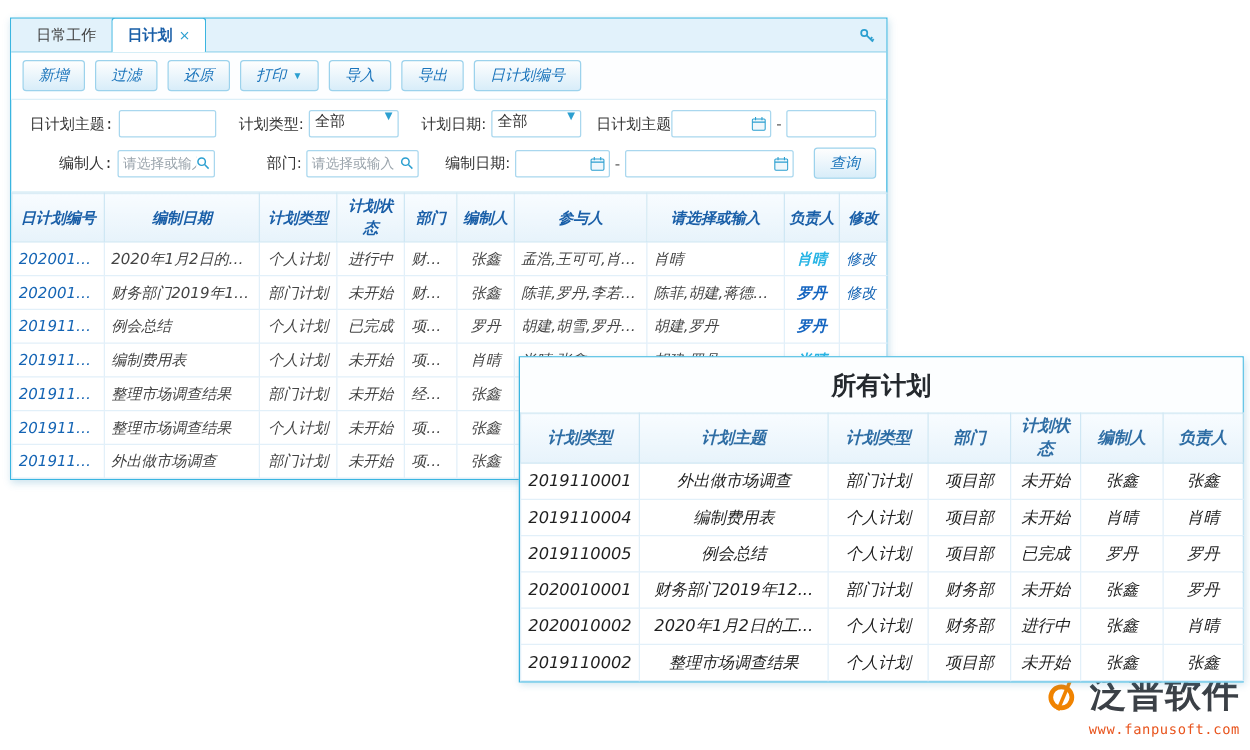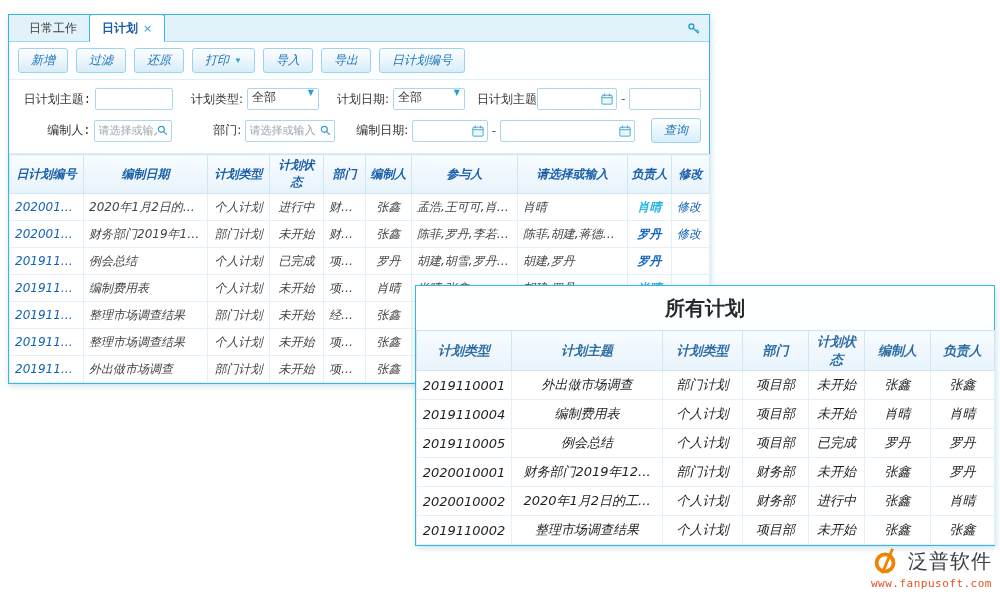--- a/index.html
+++ b/index.html
@@ -65,21 +65,21 @@
   
   #plans-window .plans-title { text-align:center; font-size:20px; font-weight:bold;
        color:#24292e; padding:9px 0 8px; background:#fcfeff; }
   #plans-window th { font-size:13px; color:#2e6da4; height:40px; padding:2px 6px;
        word-break:break-all; line-height:1.35; }
   #plans-window td { font-size:13px; color:#1f1f1f; height:29px; }
 
   
   #brand { position:absolute; right:8px; bottom:10px; text-align:right; z-index:2; }
   .brand-row { display:flex; align-items:center; justify-content:flex-end; gap:7px; }
-  .brand-name { font-size:20px; font-weight:normal; color:#3b4046; letter-spacing:1px; }
+  .brand-name { font-size:29px; font-weight:bold; color:#3b4046; letter-spacing:1px; }
   .brand-url { font-size:11px; color:#e8541d; letter-spacing:.5px; margin-top:1px;
                font-family:"DejaVu Sans Mono","Liberation Mono",monospace; }
 </style>
 </head>
 <body>
 
 <div class="window" id="main-window">
 
   <div class="tabbar">
     <div class="tab">日常工作</div>

